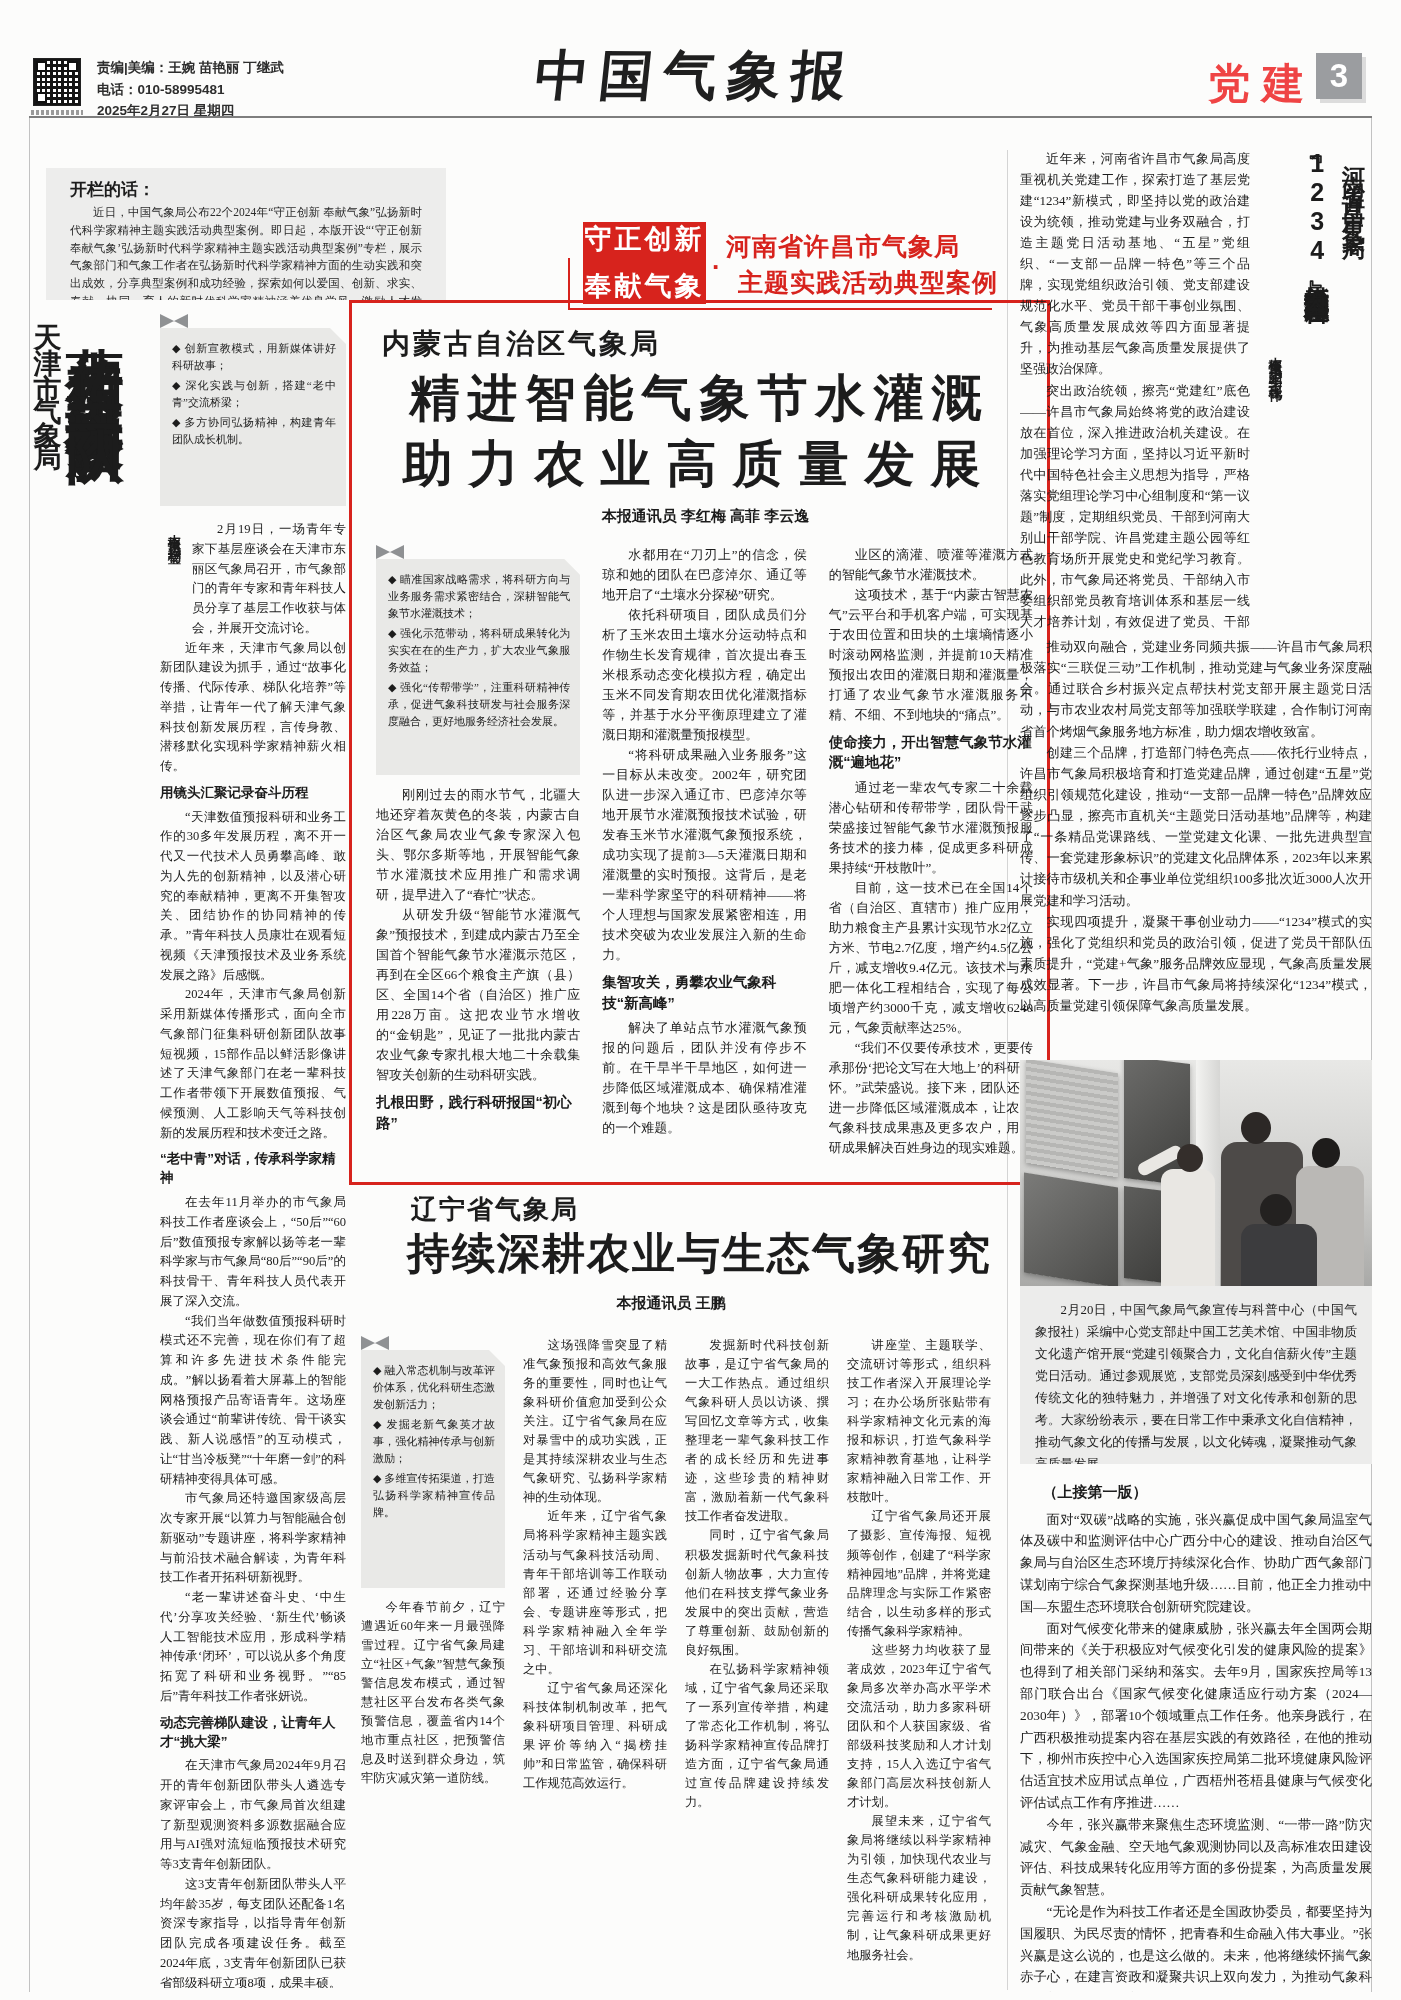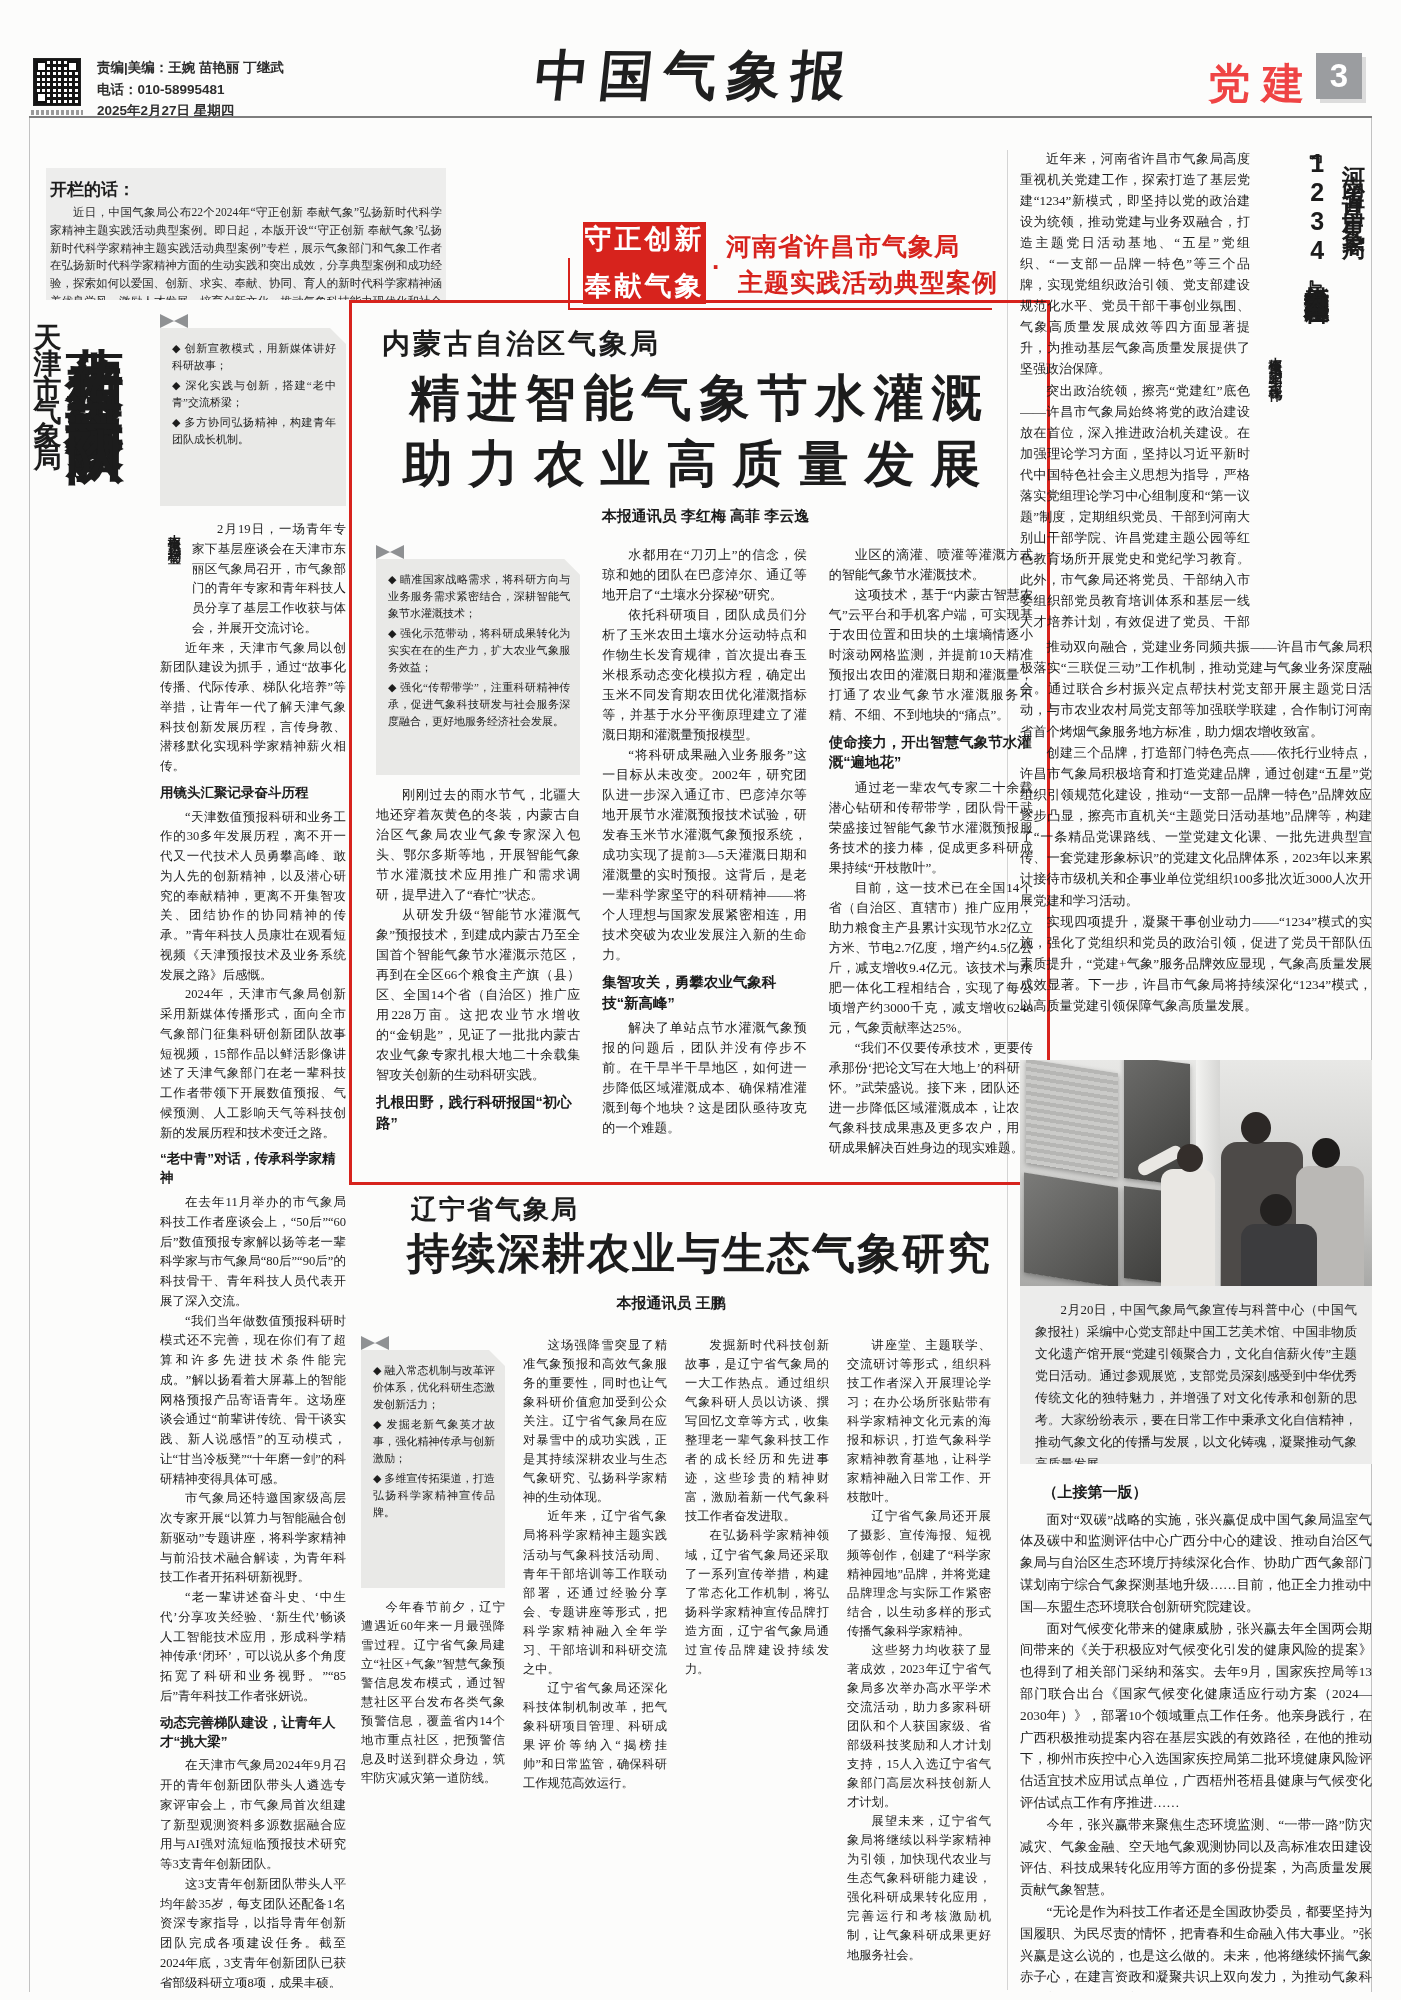--- a/index.html
+++ b/index.html
@@ -27,21 +27,21 @@
   .section-label { left:1208px; top:56px; font-size:42px; font-weight:900; letter-spacing:12px; color:#ef4444; }
   .pagenum { left:1316px; top:53px; width:46px; height:46px; background:#9b9da0; color:#fff;
     font-size:33px; font-weight:900; display:flex; align-items:center; justify-content:center;
     box-shadow:4px 4px 0 #dcdcdc; }
   .header-rule { left:29px; top:116px; width:1343px; height:2px; background:#7e7e7e; }
   .edge-v { top:118px; width:1px; height:1874px; background:#c2c2c2; }
   .edge-left { left:29px; } .edge-right { left:1371px; }
   .col-rule { left:1007px; top:150px; width:1px; height:1840px; background:#d4d4d4; }
 
   
-  .intro-box { left:46px; top:168px; width:400px; height:132px; background:#ededec; padding:10px 4px 8px; overflow:hidden; }
+  .intro-box { left:46px; top:168px; width:400px; height:132px; background:#ededec; padding:10px 24px 8px; overflow:hidden; }
   .intro-title { font-size:17px; font-weight:900; margin-bottom:3px; }
   .intro-text { font-size:11.5px; line-height:1.55; text-align:justify; text-indent:2em; color:#2a2a2a; }
 
   
   .banner-bracket { left:568px; top:258px; width:424px; height:52px;
     border-left:2.5px solid #d7231d; border-bottom:2.5px solid #d7231d; }
   .banner-box { left:583px; top:222px; width:123px; height:82px; background:#d7231d; color:#fff;
     display:flex; flex-direction:column; align-items:center; justify-content:space-between;
     font-size:27px; font-weight:900; letter-spacing:3px; line-height:1.3; }
   .banner-dot { left:712px; top:252px; color:#d7231d; font-size:26px; font-weight:900; }
@@ -271,20 +271,21 @@
       <div class="col">
         <div>
             <div class="para">这场强降雪突显了精准气象预报和高效气象服务的重要性，同时也让气象科研价值愈加受到公众关注。辽宁省气象局在应对暴雪中的成功实践，正是其持续深耕农业与生态气象研究、弘扬科学家精神的生动体现。</div>
             <div class="para">近年来，辽宁省气象局将科学家精神主题实践活动与气象科技活动周、青年干部培训等工作联动部署，还通过经验分享会、专题讲座等形式，把科学家精神融入全年学习、干部培训和科研交流之中。</div>
             <div class="para">辽宁省气象局还深化科技体制机制改革，把气象科研项目管理、科研成果评价等纳入“揭榜挂帅”和日常监管，确保科研工作规范高效运行。</div>
           </div>
       </div>
       <div class="col">
         <div>
             <div class="para">发掘新时代科技创新故事，是辽宁省气象局的一大工作热点。通过组织气象科研人员以访谈、撰写回忆文章等方式，收集整理老一辈气象科技工作者的成长经历和先进事迹，这些珍贵的精神财富，激励着新一代气象科技工作者奋发进取。</div>
+            <div class="para">同时，辽宁省气象局积极发掘新时代气象科技创新人物故事，大力宣传他们在科技支撑气象业务发展中的突出贡献，营造了尊重创新、鼓励创新的良好氛围。</div>
             <div class="para">在弘扬科学家精神领域，辽宁省气象局还采取了一系列宣传举措，构建了常态化工作机制，将弘扬科学家精神宣传品牌打造方面，辽宁省气象局通过宣传品牌建设持续发力。</div>
           </div>
       </div>
       <div class="col">
         <div>
             <div class="para">讲座堂、主题联学、交流研讨等形式，组织科技工作者深入开展理论学习；在办公场所张贴带有科学家精神文化元素的海报和标识，打造气象科学家精神教育基地，让科学家精神融入日常工作、开枝散叶。</div>
             <div class="para">辽宁省气象局还开展了摄影、宣传海报、短视频等创作，创建了“科学家精神园地”品牌，并将党建品牌理念与实际工作紧密结合，以生动多样的形式传播气象科学家精神。</div>
             <div class="para">这些努力均收获了显著成效，2023年辽宁省气象局多次举办高水平学术交流活动，助力多家科研团队和个人获国家级、省部级科技奖励和人才计划支持，15人入选辽宁省气象部门高层次科技创新人才计划。</div>
             <div class="para">展望未来，辽宁省气象局将继续以科学家精神为引领，加快现代农业与生态气象科研能力建设，强化科研成果转化应用，完善运行和考核激励机制，让气象科研成果更好地服务社会。</div>
           </div>

